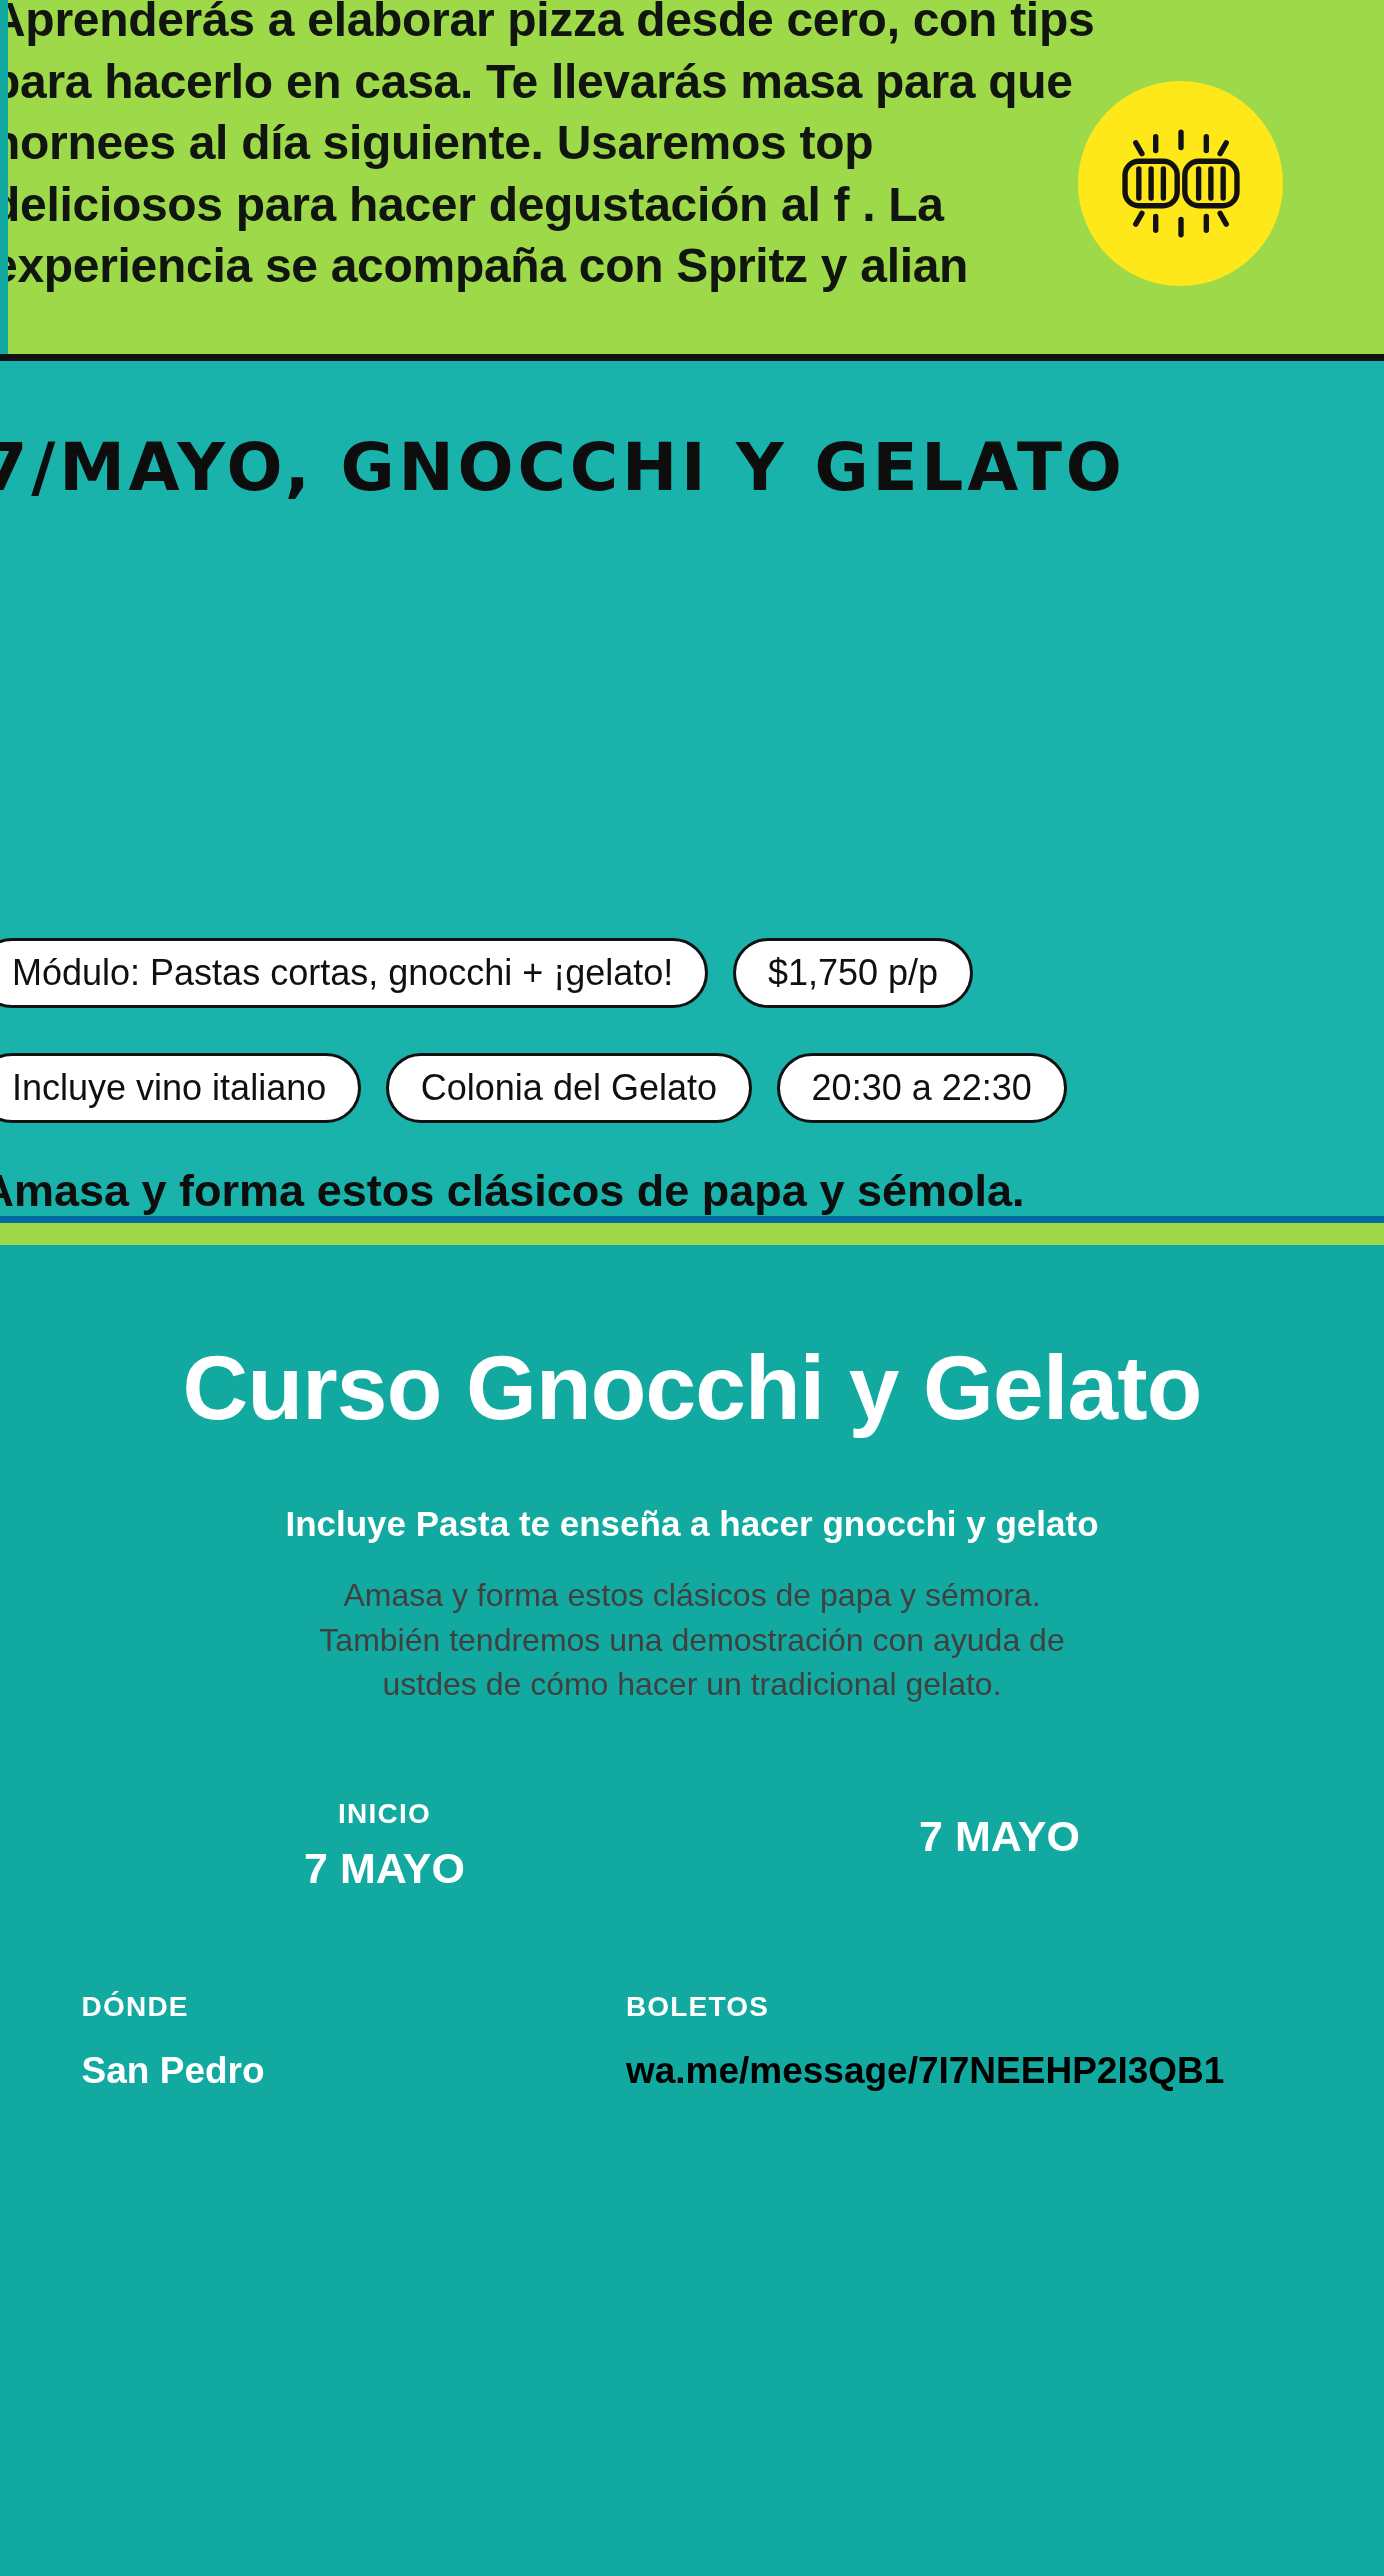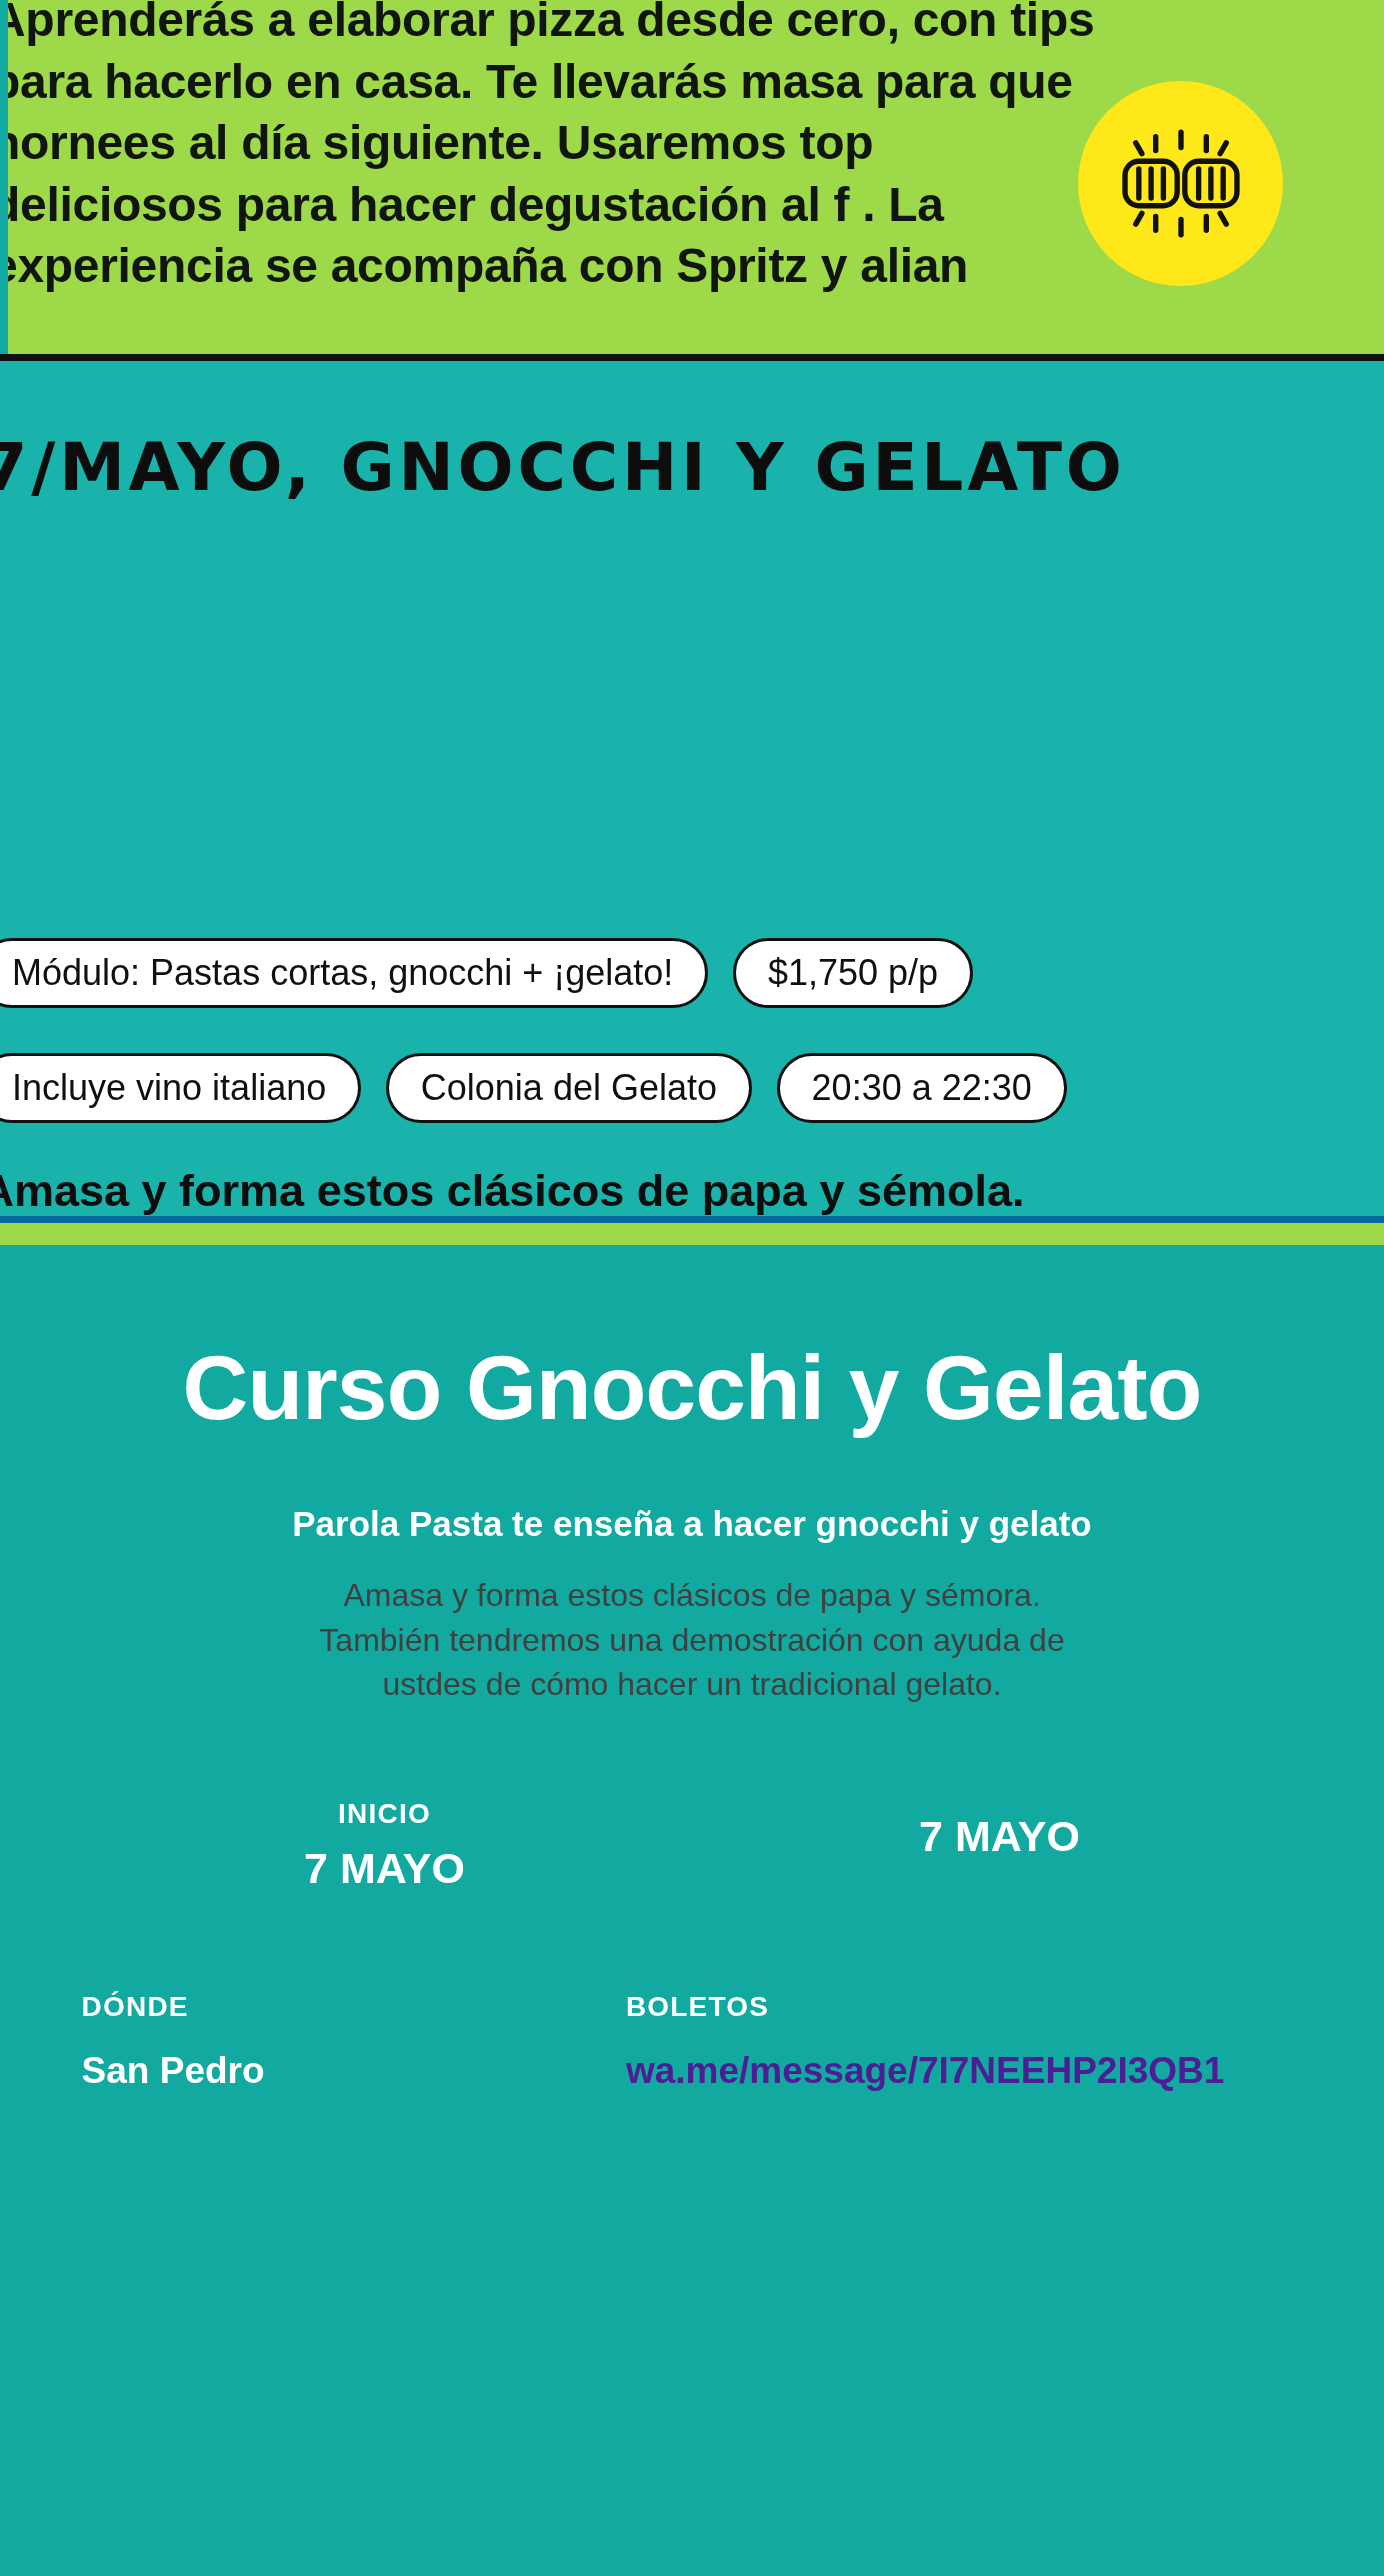--- a/index.html
+++ b/index.html
@@ -179,21 +179,21 @@
     letter-spacing: 1.2px;
   }
   .meta-value {
     margin-top: 24.6px;
     font-size: 37px;
     font-weight: 700;
     line-height: 1.28;
     word-break: break-word;
   }
   .meta-link {
-    color: #4c1d95;
+    color: #000000;
     text-decoration: none;
   }
 </style>
 </head>
 <body>
 
 <div class="page">
 
   <div class="green-top">
     <div class="green-top-text">Aprenderás a elaborar pizza desde cero, con tips
@@ -253,21 +253,21 @@
 tiramisú y un sorbete de frambuesa delicioso. Est
 es la opción para pasarla bien con amigos.</div>
   </div>
 
   <div class="green-sliver"></div>
 
   <div class="details">
 
     <h1 class="event-title">Curso Gnocchi y Gelato</h1>
 
-    <div class="event-subtitle">Parola Pasta te enseña a hacer gnocchi y gelato</div>
+    <div class="event-subtitle">Incluye Pasta te enseña a hacer gnocchi y gelato</div>
 
     <div class="event-desc">Amasa y forma estos clásicos de papa y sémora.
 También tendremos una demostración con ayuda de
 ustdes de cómo hacer un tradicional gelato.</div>
 
     <div class="dates">
       <div class="date-col">
         <div class="date-label">INICIO</div>
         <div class="date-value">7 MAYO</div>
       </div>

